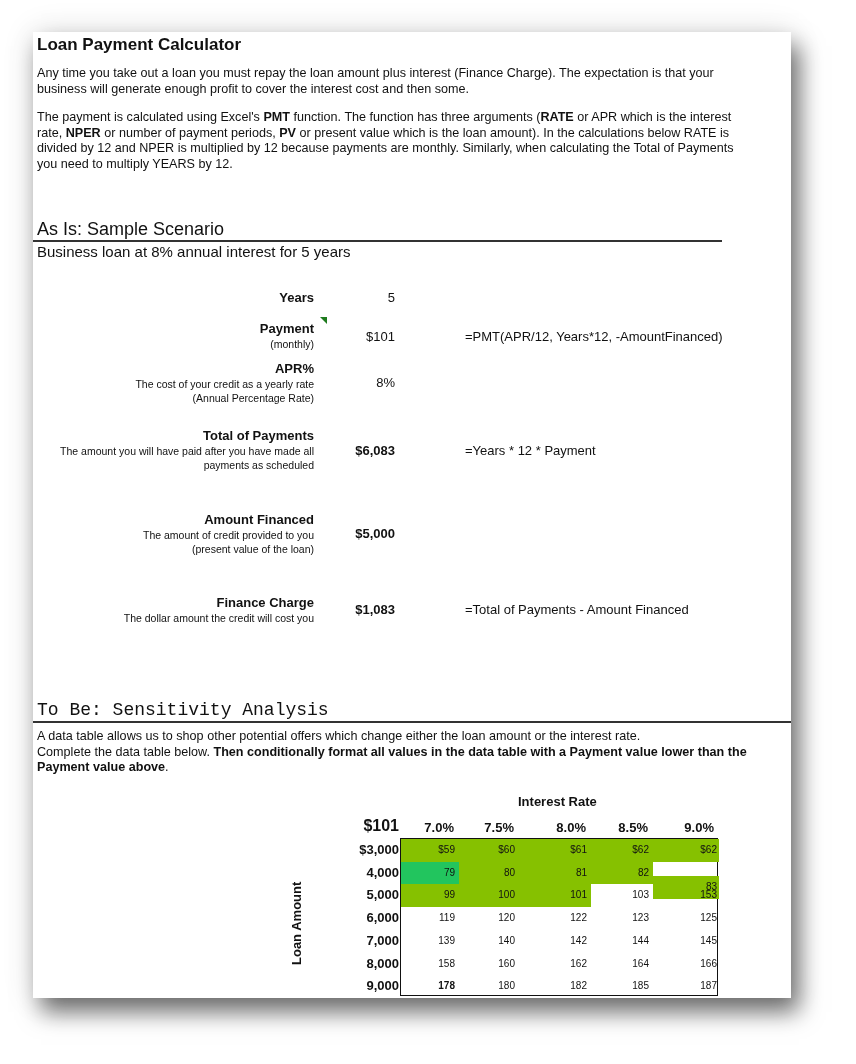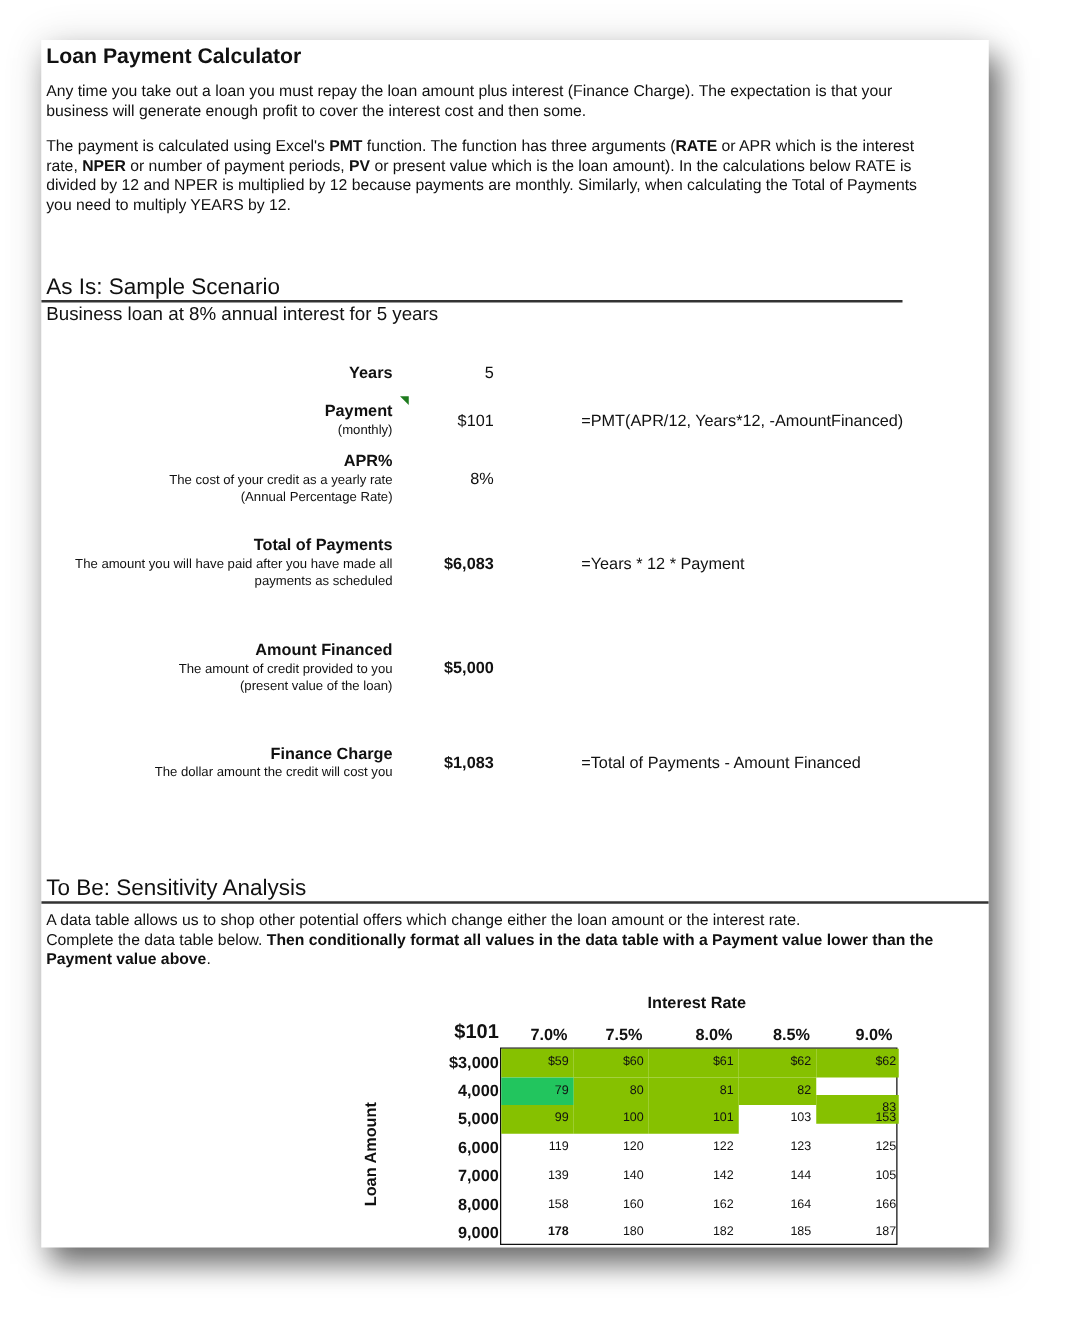--- a/index.html
+++ b/index.html
@@ -146,21 +146,21 @@
   </div>
   <div class="abs val bold" style="top:494px;">$5,000</div>
 
   <div class="abs lbl" style="top:563px;">
     <span class="main">Finance Charge</span>
     <span class="desc">The dollar amount the credit will cost you</span>
   </div>
   <div class="abs val bold" style="top:570px;">$1,083</div>
   <div class="abs formula" style="top:570px;">=Total of Payments - Amount Financed</div>
 
-  <div class="abs section-head" style="top:668px;">To Be: Sensitivity Analysis</div>
+  <div class="abs section-head" style="top:668px;font-family:Liberation Mono, monospace;">To Be: Sensitivity Analysis</div>
   <div class="abs rule" style="top:689px; width:758px;"></div>
   <div class="abs para" style="top:697px; width:740px;">
     <span>A data table allows us to shop other potential offers which change either the loan amount or the interest rate.</span><br>
     <span>Complete the data table below.  </span><b>Then conditionally format all values in the data table with a Payment value lower than the Payment value above</b><span>.</span>
   </div>
 
   <div class="abs dt-title">Interest Rate</div>
   <div class="abs corner">$101</div>
   <div id="col-headers"></div>
   <div id="row-headers"></div>
@@ -183,21 +183,21 @@
       <div class="cell" style="left: 252px; width: 66px; top: 45.4px; height: 22.7px; line-height: 22.7px; padding-right: 2px;">153</div>
       <div class="cell" style="left: 0px; width: 58px; top: 68.1px; height: 22.7px; line-height: 22.7px; padding-right: 4px;">119</div>
       <div class="cell" style="left: 58px; width: 60px; top: 68.1px; height: 22.7px; line-height: 22.7px; padding-right: 4px;">120</div>
       <div class="cell" style="left: 118px; width: 72px; top: 68.1px; height: 22.7px; line-height: 22.7px; padding-right: 4px;">122</div>
       <div class="cell" style="left: 190px; width: 62px; top: 68.1px; height: 22.7px; line-height: 22.7px; padding-right: 4px;">123</div>
       <div class="cell" style="left: 252px; width: 66px; top: 68.1px; height: 22.7px; line-height: 22.7px; padding-right: 2px;">125</div>
       <div class="cell" style="left: 0px; width: 58px; top: 90.8px; height: 22.7px; line-height: 22.7px; padding-right: 4px;">139</div>
       <div class="cell" style="left: 58px; width: 60px; top: 90.8px; height: 22.7px; line-height: 22.7px; padding-right: 4px;">140</div>
       <div class="cell" style="left: 118px; width: 72px; top: 90.8px; height: 22.7px; line-height: 22.7px; padding-right: 4px;">142</div>
       <div class="cell" style="left: 190px; width: 62px; top: 90.8px; height: 22.7px; line-height: 22.7px; padding-right: 4px;">144</div>
-      <div class="cell" style="left: 252px; width: 66px; top: 90.8px; height: 22.7px; line-height: 22.7px; padding-right: 2px;">105</div>
+      <div class="cell" style="left: 252px; width: 66px; top: 90.8px; height: 22.7px; line-height: 22.7px; padding-right: 2px;">145</div>
       <div class="cell" style="left: 0px; width: 58px; top: 113.5px; height: 22.7px; line-height: 22.7px; padding-right: 4px;">158</div>
       <div class="cell" style="left: 58px; width: 60px; top: 113.5px; height: 22.7px; line-height: 22.7px; padding-right: 4px;">160</div>
       <div class="cell" style="left: 118px; width: 72px; top: 113.5px; height: 22.7px; line-height: 22.7px; padding-right: 4px;">162</div>
       <div class="cell" style="left: 190px; width: 62px; top: 113.5px; height: 22.7px; line-height: 22.7px; padding-right: 4px;">164</div>
       <div class="cell" style="left: 252px; width: 66px; top: 113.5px; height: 22.7px; line-height: 22.7px; padding-right: 2px;">166</div>
       <div class="cell" style="left: 0px; width: 58px; top: 136.2px; height: 22.7px; line-height: 22.7px; padding-right: 4px; font-weight: bold;">178</div>
       <div class="cell" style="left: 58px; width: 60px; top: 136.2px; height: 22.7px; line-height: 22.7px; padding-right: 4px;">180</div>
       <div class="cell" style="left: 118px; width: 72px; top: 136.2px; height: 22.7px; line-height: 22.7px; padding-right: 4px;">182</div>
       <div class="cell" style="left: 190px; width: 62px; top: 136.2px; height: 22.7px; line-height: 22.7px; padding-right: 4px;">185</div>
       <div class="cell" style="left: 252px; width: 66px; top: 136.2px; height: 22.7px; line-height: 22.7px; padding-right: 2px;">187</div>

